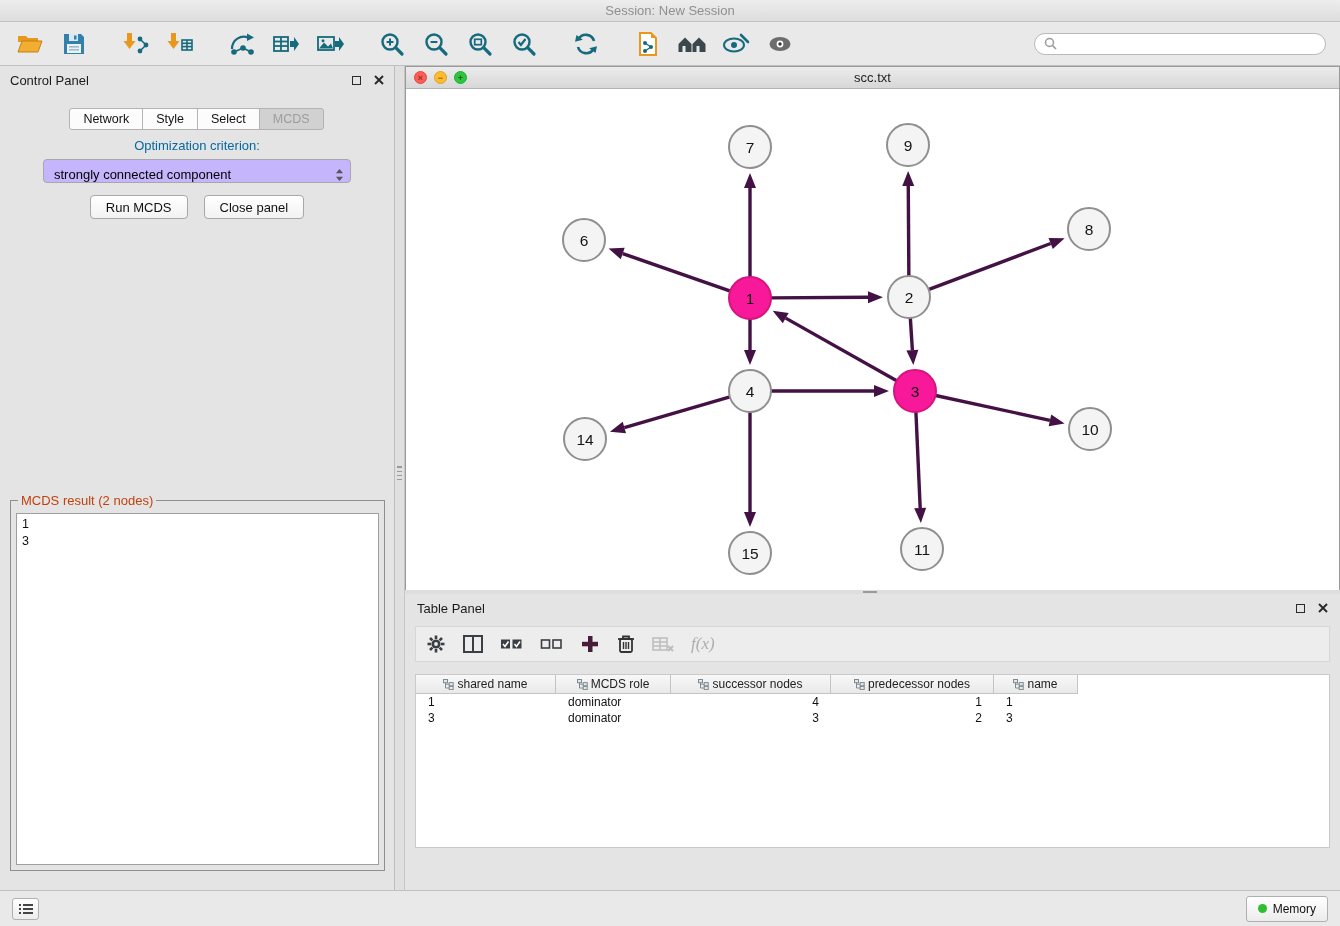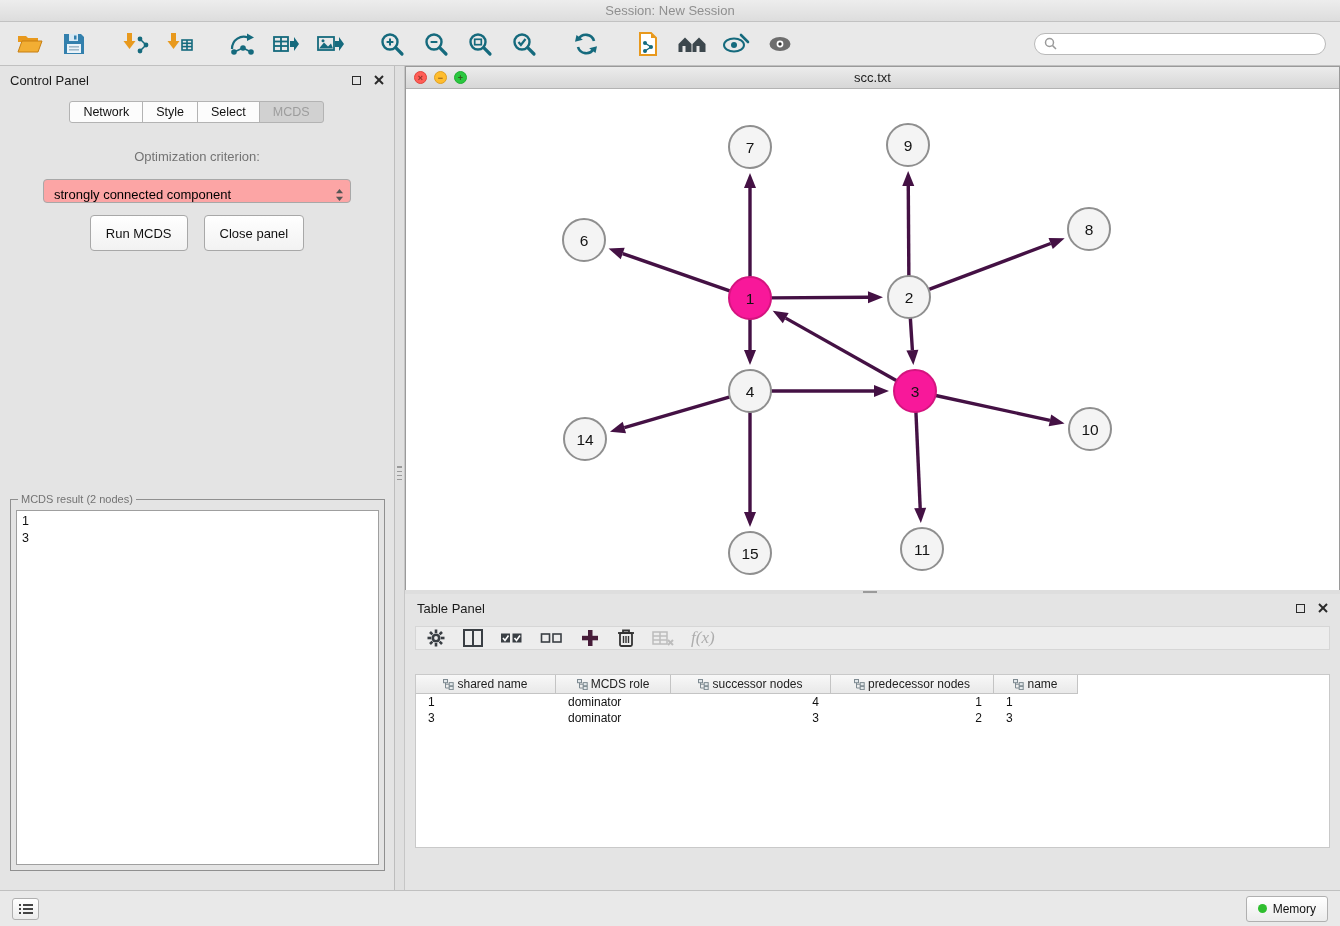--- a/index.html
+++ b/index.html
@@ -14,32 +14,32 @@
   .tbgroup{display:flex;align-items:center;gap:12px;margin-right:30px}
   .tbicon{width:32px;height:32px;display:flex;align-items:center;justify-content:center;cursor:pointer}
   #searchbox{margin-left:auto;width:292px;height:22px;border:1px solid #b9b9b9;border-radius:12px;background:#fff;display:flex;align-items:center;padding:0 9px;gap:5px}
   #searchbox input{border:none;outline:none;flex:1;font-size:12px;background:transparent;font-family:"Liberation Sans",sans-serif}
 
   
   #control-panel{position:absolute;left:0;top:66px;width:395px;height:824px;background:#e4e4e4;border-right:1px solid #bdbdbd}
   .panel-header{height:28px;display:flex;align-items:center;padding:0 10px;font-size:13px;color:#1a1a1a}
   .panel-header .hicons{margin-left:auto;display:flex;gap:13px;align-items:center}
   .float-icon{width:9px;height:9px;border:1.5px solid #2a2a2a;display:inline-block;cursor:pointer}
-  .tabs{display:flex;justify-content:center;margin-top:7px}
+  .tabs{display:flex;justify-content:center;margin-top:14px}
   .tab{padding:3px 13px;font-size:12.5px;background:#fcfcfc;border:1px solid #b3b3b3;margin-left:-1px;color:#111;cursor:pointer;white-space:nowrap}
   .tab:first-child{border-radius:3px 0 0 3px}
   .tab:last-child{border-radius:0 3px 3px 0}
   .tab.active{background:#d1d1d1;color:#9d9d9d}
-  .opt-label{text-align:center;margin-top:26px;font-size:13px;color:#737373}
-  .select{width:308px;height:24px;margin:15px auto 0;background:#fca5a5;border:1px solid #a8a8a8;border-radius:4px;display:flex;align-items:center;padding:7px 6px 0 10px;font-size:13px;cursor:pointer}
+  .opt-label{text-align:center;margin-top:8px;font-size:13px;color:#0369a1}
+  .select{width:308px;height:24px;margin:6px auto 0;background:#c4b5fd;border:1px solid #a8a8a8;border-radius:4px;display:flex;align-items:center;padding:7px 6px 0 10px;font-size:13px;cursor:pointer}
   .select .spin{margin-left:auto;display:flex}
   .btn-row{display:flex;justify-content:center;gap:16px;margin-top:12px}
-  .button{height:36px;padding:0 15px;background:linear-gradient(#ffffff,#f2f2f2);border:1px solid #a8a8a8;border-radius:4px;font-size:13px;display:flex;align-items:center;cursor:pointer;color:#111}
+  .button{height:24px;padding:0 15px;background:linear-gradient(#ffffff,#f2f2f2);border:1px solid #a8a8a8;border-radius:4px;font-size:13px;display:flex;align-items:center;cursor:pointer;color:#111}
   #mcds-result{position:absolute;left:10px;top:427px;width:375px;height:378px;border:1px solid #8f8f8f;padding:5px;background:#e4e4e4}
-  #mcds-result legend{font-size:11px;padding:0 3px;margin-left:2px;color:#737373}
+  #mcds-result legend{font-size:13px;padding:0 3px;margin-left:2px;color:#c2410c}
   #mcds-result .result-area{width:100%;height:100%;background:#fff;border:1px solid #9f9f9f;font-size:12.5px;line-height:17px;padding:2px 5px;white-space:pre;overflow:hidden;color:#111}
 
   
   #v-splitter{position:absolute;left:395px;top:66px;width:10px;height:824px;background:#e0e0e0;border-right:1px solid #c6c6c6}
   #v-splitter .grip{position:absolute;top:400px;left:2px;width:5px;height:14px;border-top:1px solid #9a9a9a;border-bottom:1px solid #9a9a9a;background:repeating-linear-gradient(#9a9a9a 0 1px,transparent 1px 4px)}
   #h-splitter{position:absolute;left:405px;top:590px;width:935px;height:4px;background:#dedede}
   #h-splitter .grip{position:absolute;left:458px;top:1px;width:14px;height:2px;background:#9a9a9a}
 
   
   #network-window{position:absolute;left:405px;top:66px;width:935px;height:524px;border:1px solid #9a9a9a;background:#fff}
@@ -48,21 +48,21 @@
   .light{width:13px;height:13px;border-radius:50%;font-size:9px;line-height:12px;text-align:center;color:rgba(60,20,10,.6);cursor:pointer;font-weight:bold}
   .light.red{background:#ff5e57;border:1px solid #e0443c}
   .light.yellow{background:#ffbd2e;border:1px solid #dfa023}
   .light.green{background:#2ac73f;border:1px solid #1fae32}
   #graph-canvas{display:block;width:933px;height:501px;background:#fff}
   #graph-canvas text{font-family:"Liberation Sans",sans-serif}
 
   
   #table-panel{position:absolute;left:405px;top:594px;width:935px;height:296px;background:#e4e4e4}
   #table-panel .panel-header{padding:0 12px}
-  #tp-toolbar{position:absolute;left:10px;top:32px;right:10px;height:24px;background:#ededed;border:1px solid #d6d6d6;display:flex;align-items:center;padding:0 10px;gap:17px}
+  #tp-toolbar{position:absolute;left:10px;top:32px;right:10px;height:36px;background:#ededed;border:1px solid #d6d6d6;display:flex;align-items:center;padding:0 10px;gap:17px}
   .tpicon{display:flex;align-items:center;justify-content:center;cursor:pointer;height:26px}
   .fx{font-family:"Liberation Serif",serif;font-style:italic;color:#adadad;font-size:17px}
   #table-wrap{position:absolute;left:10px;top:80px;right:10px;height:174px;background:#fff;border:1px solid #c9c9c9;overflow:hidden}
   .thead{display:flex;height:19px}
   .th{border-right:1px solid #c4c4c4;border-bottom:1px solid #c4c4c4;background:linear-gradient(#f8f8f8,#e9e9e9);display:flex;align-items:center;justify-content:center;gap:3px;font-size:12px;color:#222;cursor:pointer;flex:0 0 auto}
   .treeic{display:flex}
   .trow{display:flex;height:16px}
   .td{font-size:12px;padding:0 12px;color:#111;line-height:16px;flex:0 0 auto;overflow:hidden}
   #table-tabs{position:absolute;left:0;right:0;bottom:6px;display:flex;justify-content:center}
 

